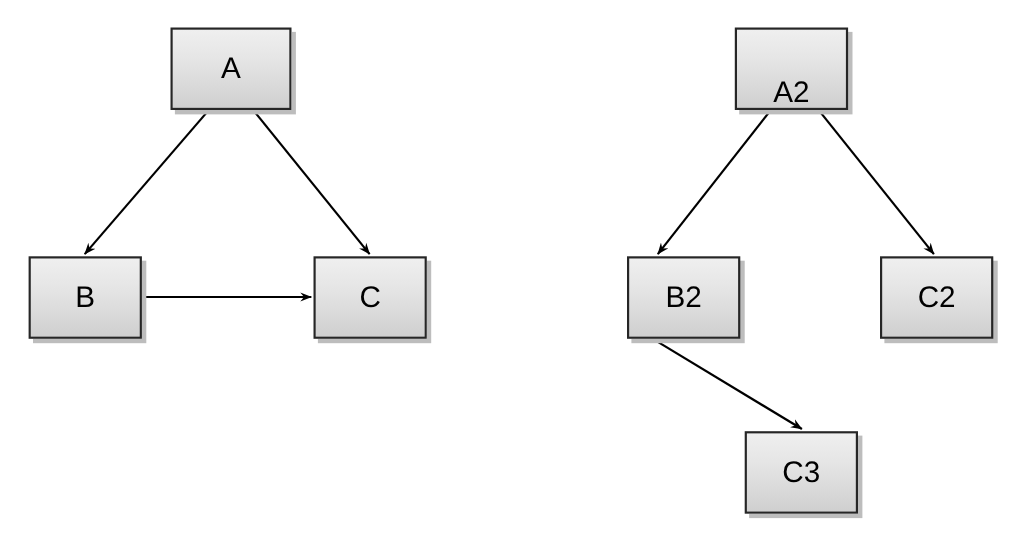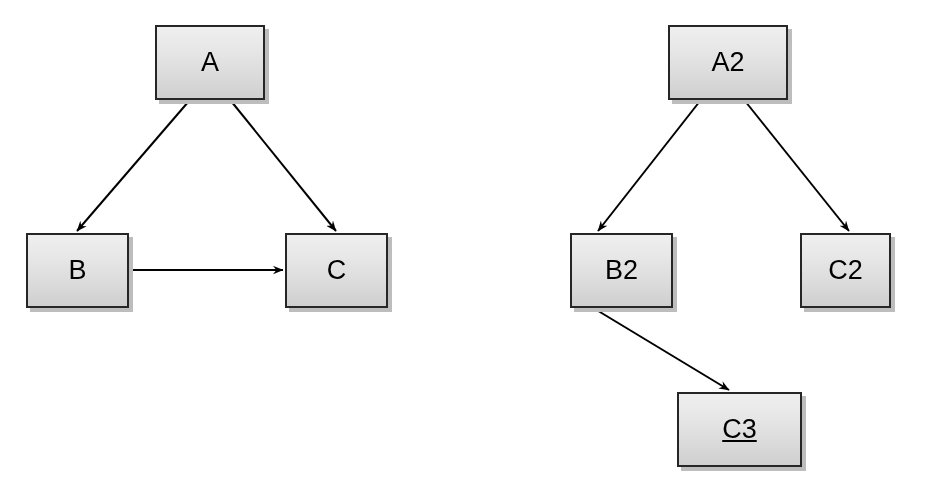--- a/index.html
+++ b/index.html
@@ -71,27 +71,27 @@
   <div id="nodes-group">
       <div class="node" style="left: 155px; top: 25px; width: 110px; height: 75px;">
         <span class="node-label">A</span>
       </div>
       <div class="node" style="left: 26px; top: 233px; width: 103px; height: 75px;">
         <span class="node-label">B</span>
       </div>
       <div class="node" style="left: 285px; top: 233px; width: 103px; height: 75px;">
         <span class="node-label">C</span>
       </div>
-      <div class="node" style="left: 668px; top: 25px; width: 120px; height: 75px;">
+      <div class="node" style="left: 668px; top: 25px; width: 103px; height: 75px; align-items: flex-end;">
         <span class="node-label">A2</span>
       </div>
       <div class="node" style="left: 542px; top: 233px; width: 103px; height: 75px; margin-left: 28px;">
         <span class="node-label">B2</span>
       </div>
-      <div class="node" style="left: 800px; top: 233px; width: 91px; height: 75px;">
+      <div class="node" style="left: 800px; top: 233px; width: 103px; height: 75px;">
         <span class="node-label">C2</span>
       </div>
-      <div class="node" style="left: 677px; top: 392px; width: 125px; height: 75px; text-decoration: underline;">
+      <div class="node" style="left: 677px; top: 392px; width: 103px; height: 75px;">
         <span class="node-label">C3</span>
       </div>
     </div>
 
 </div>
 
 </body></html>

